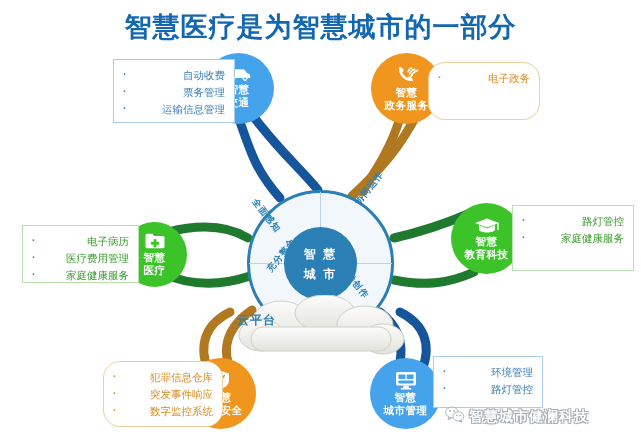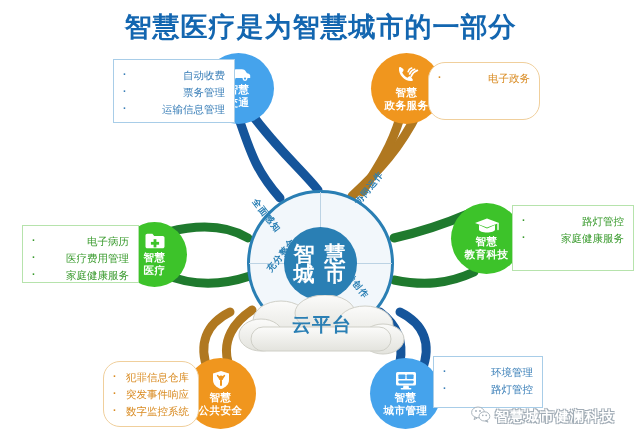--- a/index.html
+++ b/index.html
@@ -49,21 +49,21 @@
     border: 3px solid #2a7fb4;
     box-sizing: border-box;
   }
   .hub-inner {
     position: absolute;
     left: 284px; top: 227px;
     width: 73px; height: 73px;
     border-radius: 50%;
     background: #2a7fb4;
     color: #ffffff;
-    font-size: 21px;
+    font-size: 12px;
     font-weight: bold;
     line-height: 20px;
     display: flex;
     flex-direction: column;
     align-items: center;
     justify-content: center;
     letter-spacing: 2px;
   }
   .hub-divider-v, .hub-divider-h {
     position: absolute;
@@ -84,22 +84,21 @@
   .q-tr { left: 352px; top: 200px; transform: rotate(-52deg); transform-origin: left top; }
   .q-bl { left: 264px; top: 267px; transform: rotate(-52deg); transform-origin: left top; }
   .q-br { left: 347px; top: 262px; transform: rotate(52deg); transform-origin: left top; }
 
   
   .cloud-wrap { position: absolute; left: 237px; top: 295px; width: 170px; height: 66px; }
   .cloud-label {
     position: absolute;
     left: 237px; top: 312px;
     width: 170px;
-    text-align: center;
-    font-size: 19px;
+    font-size: 12px;
     font-weight: bold;
     color: #2a7fb4;
     letter-spacing: 1px;
   }
 
   
   .node {
     position: absolute;
     border-radius: 50%;
     display: flex;
@@ -153,27 +152,27 @@
   .b-blue   li { color: #3a7fb8; }
   .b-orange { border-color: #f0cf9c; border-radius: 17px; }
   .b-orange li { color: #d98b22; }
   .b-green  { border-color: #b6e3ac; }
   .b-green  li { color: #3a9b2e; }
 
   .box-traffic  { left: 113px; top: 59px;  width: 122px; height: 64px; }
   .box-gov      { left: 428px; top: 62px;  width: 112px; height: 58px; }
   .box-edu      { left: 512px; top: 205px; width: 122px; height: 66px; }
   .box-health   { left: 22px;  top: 225px; width: 117px; height: 58px; }
-  .box-safety   { left: 103px; top: 361px; width: 96px; height: 66px; }
+  .box-safety   { left: 103px; top: 361px; width: 120px; height: 66px; }
   .box-citymgmt { left: 433px; top: 356px; width: 110px; height: 52px; }
 
   
   .watermark {
     position: absolute;
-    left: 471px; top: 406px;
+    left: 445px; top: 406px;
     display: flex;
     align-items: center;
     gap: 4px;
     opacity: 0.92;
   }
   .wm-text {
     font-size: 14px;
     color: #ffffff;
     font-weight: bold;
     letter-spacing: 1px;

